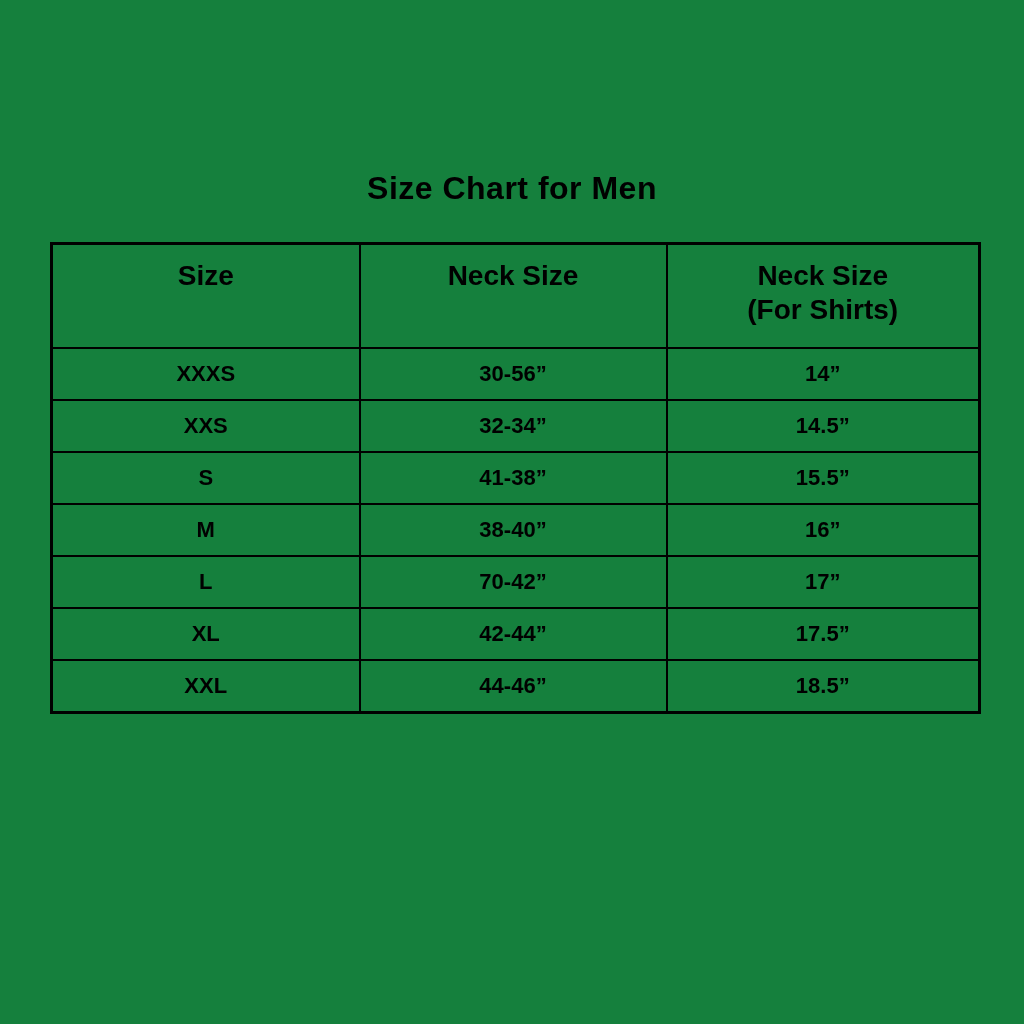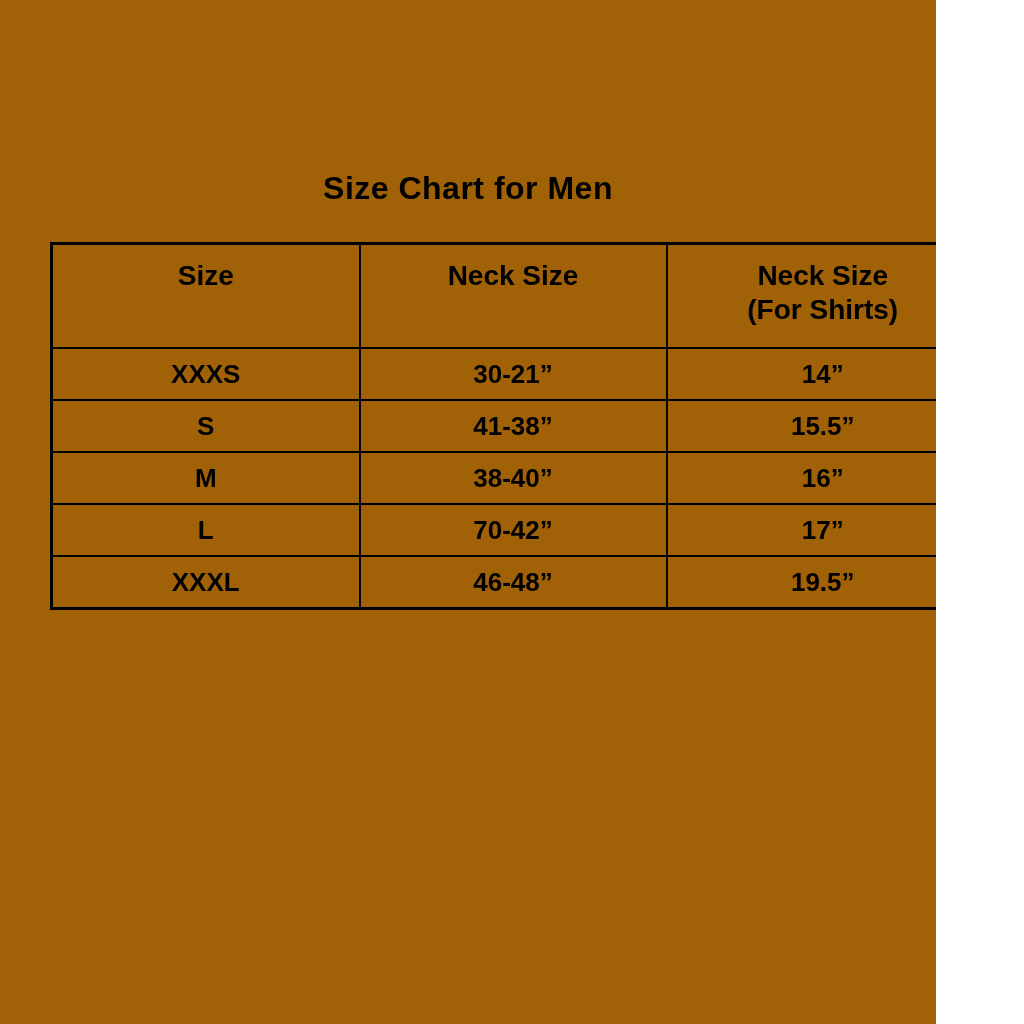--- a/index.html
+++ b/index.html
@@ -2,23 +2,23 @@
 <html><head>
 <meta charset="utf-8">
 <style>
   html, body {
     margin: 0;
     padding: 0;
     background: #ffffff;
   }
   .canvas {
     position: relative;
-    width: 936px;
+    width: 1024px;
     height: 1024px;
-    background: #a16207;
+    background: #15803d;
     font-family: "Liberation Sans", sans-serif;
     color: #000000;
     overflow: hidden;
   }
   .page-title {
     position: absolute;
     top: 170px;
     left: 0;
     width: 100%;
     text-align: center;
@@ -47,21 +47,21 @@
   table.size-chart thead th {
     height: 88px;
     font-size: 28px;
     vertical-align: top;
     padding-top: 14px;
     line-height: 34px;
     white-space: pre-line;
   }
   table.size-chart tbody td {
     height: 50px;
-    font-size: 26px;
+    font-size: 22px;
     vertical-align: middle;
   }
 </style>
 </head>
 <body>
 
 <div class="canvas">
 
   <div class="page-title">Size Chart for Men</div>
 
@@ -75,39 +75,49 @@
       <tr>
         <th>Size</th>
         <th>Neck Size</th>
         <th>Neck Size
 (For Shirts)</th>
       </tr>
     </thead>
     <tbody>
       <tr>
         <td>XXXS</td>
-        <td>30-21”</td>
+        <td>30-56”</td>
         <td>14”</td>
+      </tr>
+      <tr>
+        <td>XXS</td>
+        <td>32-34”</td>
+        <td>14.5”</td>
       </tr>
       <tr>
         <td>S</td>
         <td>41-38”</td>
         <td>15.5”</td>
       </tr>
       <tr>
         <td>M</td>
         <td>38-40”</td>
         <td>16”</td>
       </tr>
       <tr>
         <td>L</td>
         <td>70-42”</td>
         <td>17”</td>
       </tr>
       <tr>
-        <td>XXXL</td>
-        <td>46-48”</td>
-        <td>19.5”</td>
+        <td>XL</td>
+        <td>42-44”</td>
+        <td>17.5”</td>
+      </tr>
+      <tr>
+        <td>XXL</td>
+        <td>44-46”</td>
+        <td>18.5”</td>
       </tr>
     </tbody>
   </table>
 
 </div>
 
 </body></html>

